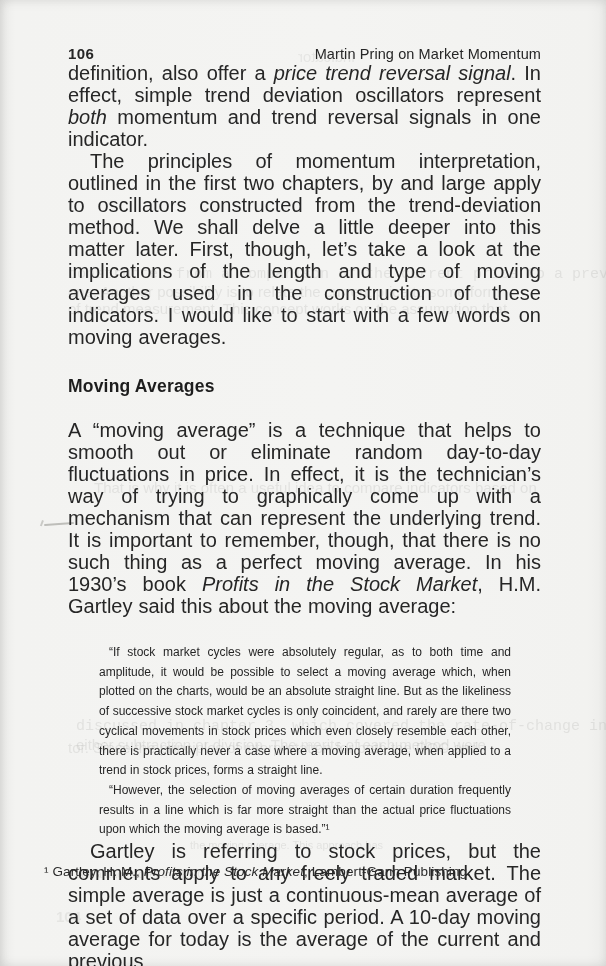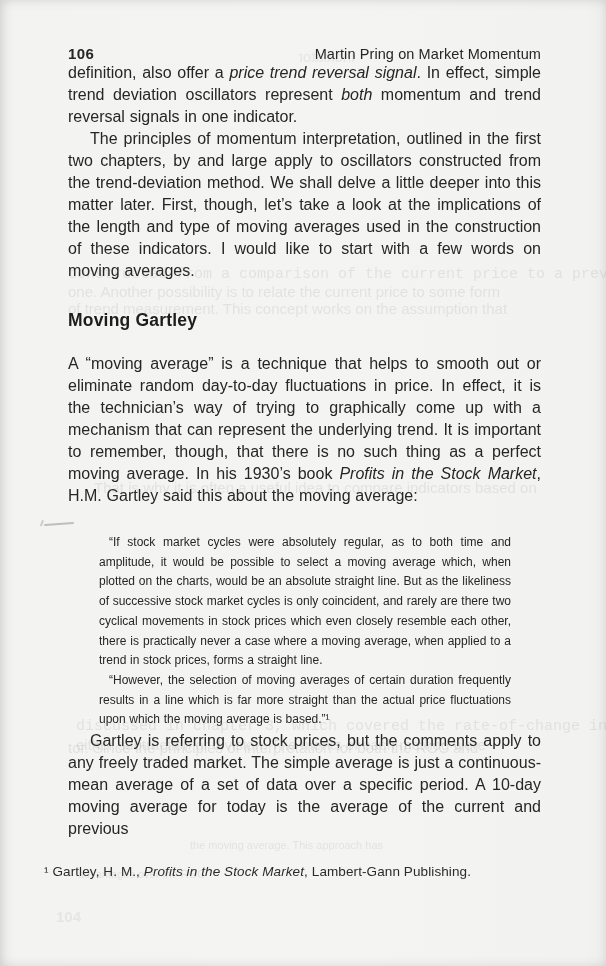--- a/index.html
+++ b/index.html
@@ -9,21 +9,21 @@
     background:linear-gradient(90deg,#eaeae8 0%,#f3f3f1 2.5%,#f4f4f2 55%,#f2f2f0 97%,#ececea 100%);
     box-shadow:inset 0 4px 10px rgba(0,0,0,.05), inset 3px 0 8px rgba(0,0,0,.04), inset 0 -4px 10px rgba(0,0,0,.04);
     font-family:"Liberation Sans", sans-serif;
     color:#262626;
     overflow:hidden;
   }
   .content{position:absolute;left:68px;top:0;width:473px;}
   .header{display:flex;justify-content:space-between;align-items:baseline;margin-top:45px;font-size:14.5px;}
   .page-num{font-weight:bold;font-size:15px;letter-spacing:.4px;}
   .running-head{letter-spacing:.1px;}
-  p.body{font-size:16px;line-height:22px;text-align:justify;margin:0;word-spacing:.4px;}
+  p.body{font-size:20px;line-height:22px;text-align:justify;margin:0;word-spacing:.4px;}
   .p1{margin-top:28px;}
   .indent{text-indent:22px;}
   h2.section-heading{font-size:17.5px;font-weight:bold;color:#1d1d1d;margin:28px 0 22px 0;letter-spacing:.2px;position:relative;z-index:2;}
   .quote{margin:26px 0 0 31px;width:412px;font-size:12px;line-height:19.7px;text-align:justify;word-spacing:.3px;}
   .quote p{margin:0;text-indent:10px;}
   .p4{margin-top:16px;}
   .footnote{position:absolute;left:44px;top:864px;font-size:13.5px;letter-spacing:.1px;color:#2b2b2b;}
   i{font-style:italic;}
   
   .ghost{position:absolute;color:#6f6f6b;opacity:.13;filter:blur(.7px);font-size:15px;white-space:nowrap;z-index:1;pointer-events:none;}
@@ -56,21 +56,21 @@
 
     <div class="header">
       <span class="page-num">106</span>
       <span class="running-head">Martin Pring on Market Momentum</span>
     </div>
 
     <p class="body p1"><span>definition, also offer a </span><i>price trend reversal signal</i><span>. In effect, simple trend deviation oscillators represent </span><i>both</i><span> momentum and trend reversal signals in one indicator.</span></p>
 
     <p class="body indent">The principles of momentum interpretation, outlined in the first two chapters, by and large apply to oscillators constructed from the trend-deviation method. We shall delve a little deeper into this matter later. First, though, let’s take a look at the implications of the length and type of moving averages used in the construction of these indicators. I would like to start with a few words on moving averages.</p>
 
-    <h2 class="section-heading">Moving Gartley</h2>
+    <h2 class="section-heading">Moving Averages</h2>
 
     <p class="body"><span>A “moving average” is a technique that helps to smooth out or eliminate random day-to-day fluctuations in price. In effect, it is the technician’s way of trying to graphically come up with a mechanism that can represent the underlying trend. It is important to remember, though, that there is no such thing as a perfect moving average. In his 1930’s book </span><i>Profits in the Stock Market</i><span>, H.M. Gartley said this about the moving average:</span></p>
 
     <div class="quote">
       <p>“If stock market cycles were absolutely regular, as to both time and amplitude, it would be possible to select a moving average which, when plotted on the charts, would be an absolute straight line. But as the likeliness of successive stock market cycles is only coincident, and rarely are there two cyclical movements in stock prices which even closely resemble each other, there is practically never a case where a moving average, when applied to a trend in stock prices, forms a straight line.</p>
       <p>“However, the selection of moving averages of certain duration frequently results in a line which is far more straight than the actual price fluctuations upon which the moving average is based.”¹</p>
     </div>
 
     <p class="body indent p4">Gartley is referring to stock prices, but the comments apply to any freely traded market. The simple average is just a continuous-mean average of a set of data over a specific period. A 10-day moving average for today is the average of the current and previous</p>
 

